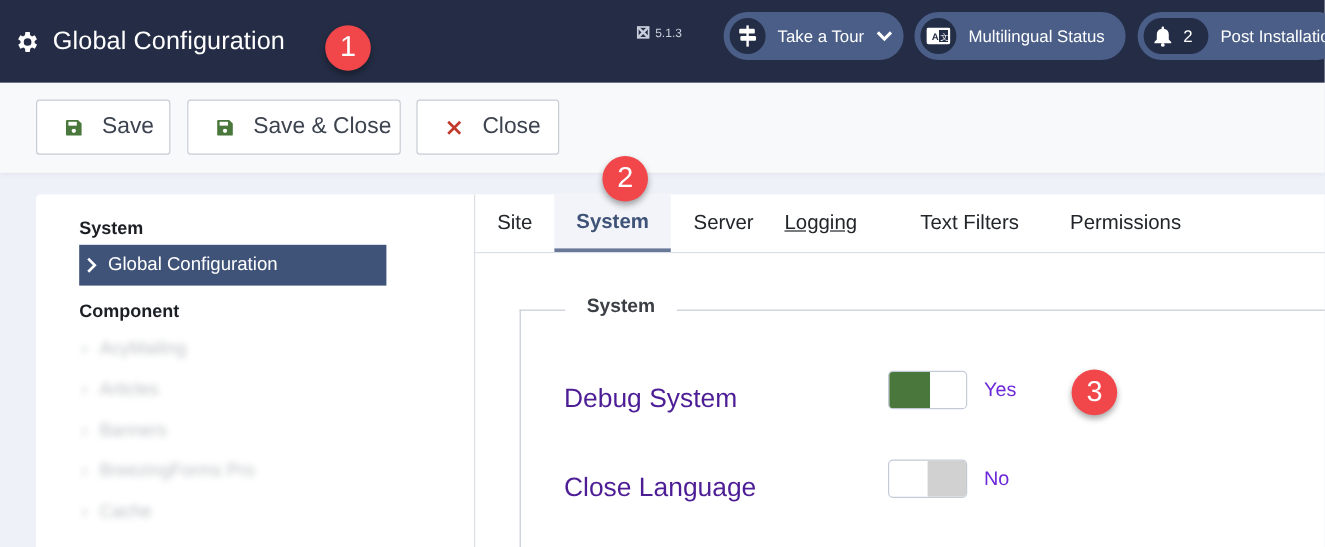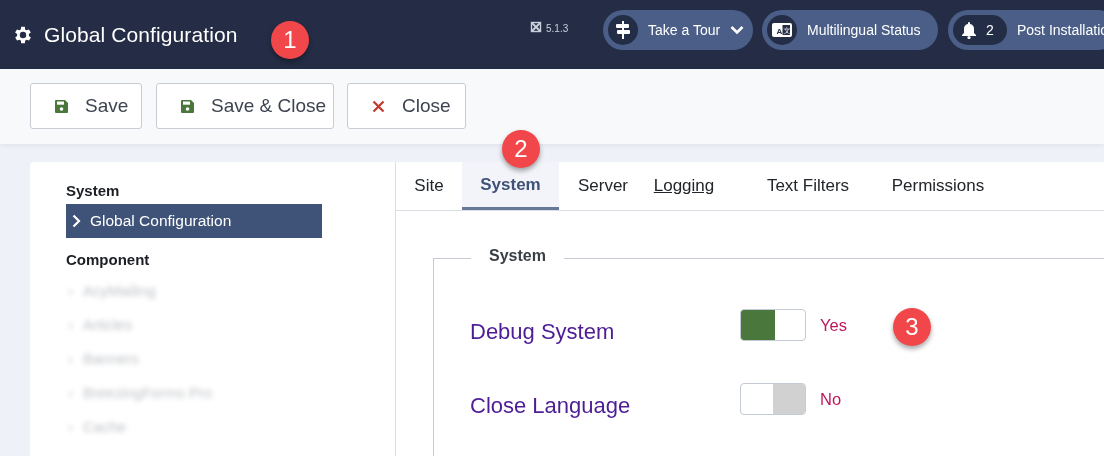--- a/index.html
+++ b/index.html
@@ -38,21 +38,21 @@
   .content { position: absolute; left: 395px; top: 162px; width: 709px; height: 300px; background: #ffffff; border-left: 1px solid #d9dee7; }
   .tabs { position: absolute; left: 0; top: 0; width: 709px; height: 49px; border-bottom: 1px solid #d9dee7; }
   .tab { position: absolute; top: 0; height: 48px; display: flex; align-items: center; justify-content: center; font-size: 17px; color: #22262a; }
   .tab.active { background: #f2f4f9; color: #3f5277; font-weight: bold; border-bottom: 3px solid #6a7898; }
   .fieldset { position: absolute; left: 37px; top: 96px; width: 690px; height: 230px; border-left: 1px solid #c6cbd6; border-top: 1px solid #c6cbd6; }
   .legend { position: absolute; left: 37px; top: -12px; background: #ffffff; padding: 0 18px; font-size: 16px; font-weight: bold; color: #3a3f46; }
   .field-label { position: absolute; left: 74px; font-size: 22px; color: #4c1d95; }
   .switch { position: absolute; left: 344px; width: 66px; height: 32px; border: 1px solid #c4cbd6; border-radius: 4px; background: #ffffff; overflow: hidden; }
   .switch .knob-on { position: absolute; left: 0; top: 0; width: 34px; height: 100%; background: #4a773c; }
   .switch .knob-off { position: absolute; right: 0; top: 0; width: 32px; height: 100%; background: #d1d1d2; }
-  .switch-val { position: absolute; left: 424px; font-size: 16.5px; color: #be185d; }
+  .switch-val { position: absolute; left: 424px; font-size: 16.5px; color: #6d28d9; }
 
   
   .callout { position: absolute; width: 38px; height: 38px; border-radius: 19px; background: #f2474a; color: #ffffff; font-size: 24px; display: flex; align-items: center; justify-content: center; box-shadow: 0 3px 5px rgba(0,0,0,0.35); }
 </style>
 </head>
 <body>
 
 <div class="header">
   <div class="title-wrap">
     <span class="gear">

